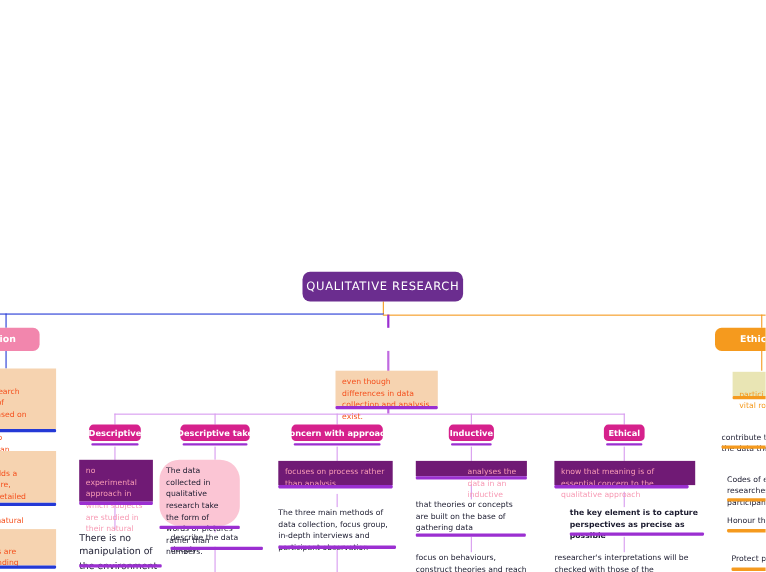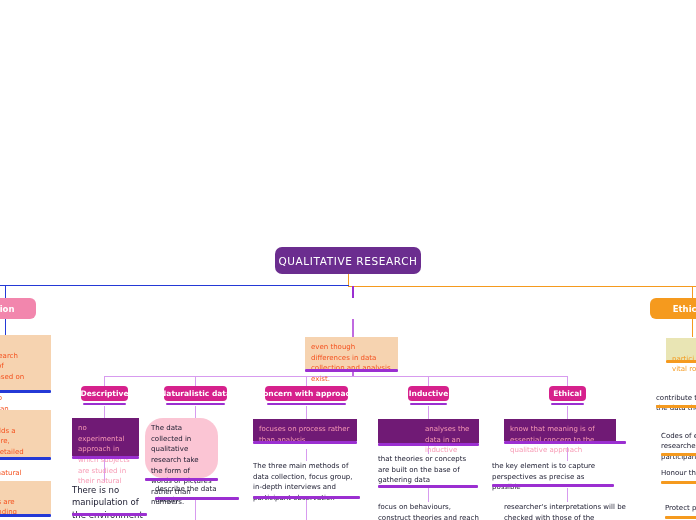--- a/index.html
+++ b/index.html
@@ -231,21 +231,21 @@
 
   <div class="note note-peach" style="left:305px; top:337px; width:93px; height:32px;">
     <span>even though differences in data collection and analysis exist.</span>
     <i class="underline ul-purple" style="width:93px;"></i>
   </div>
 
   <div class="subpill" style="left:81px; width:47px;">
     <span>Descriptive</span>
   </div>
   <div class="subpill" style="left:164px; width:63px;">
-    <span>Naturalistic data</span>
+    <span>Descriptive take</span>
   </div>
   <div class="subpill" style="left:265px; width:83px;">
     <span>Concern with approach</span>
   </div>
   <div class="subpill" style="left:408px; width:41px;">
     <span>Inductive</span>
   </div>
   <div class="subpill" style="left:549px; width:37px;">
     <span>Ethical</span>
   </div>
@@ -270,37 +270,37 @@
 
   <div class="note note-pink" style="left:253px; top:419px; width:104px; height:22px;">
     <span>focuses on process rather than analysis</span>
     <i class="underline ul-purple" style="width:104px;"></i>
   </div>
   <div class="plain" style="left:253px; top:461px; width:107px; height:34px;">
     <span>The three main methods of data collection, focus group, in-depth interviews and participant observation</span>
     <i class="underline ul-purple" style="width:107px;"></i>
   </div>
 
-  <div class="note note-pink" style="left:378px; top:419px; width:101px; height:24px;padding-left:47px;">
+  <div class="note note-pink" style="left:378px; top:419px; width:101px; height:14px;padding-left:47px;">
     <span>analyses the data in an inductive</span>
     <i class="underline ul-purple" style="width:101px;"></i>
   </div>
   <div class="plain" style="left:378px; top:454px; width:100px; height:30px;">
     <span>that theories or concepts are built on the base of gathering data</span>
     <i class="underline ul-purple" style="width:100px;"></i>
   </div>
   <div class="plain" style="left:378px; top:502px; width:107px; height:22px;">
     <span>focus on behaviours, construct theories and reach conclusions.</span>
   </div>
 
-  <div class="note note-pink" style="left:504px; top:419px; width:112px; height:22px;">
+  <div class="note note-pink" style="left:504px; top:419px; width:128px; height:22px;">
     <span>know that meaning is of essential concern to the qualitative approach</span>
     <i class="underline ul-purple" style="width:122px;"></i>
   </div>
-  <div class="plain" style="left:492px; top:461px; width:122px; height:22px;">
+  <div class="plain" style="left:518px; top:461px; width:122px; height:22px;font-weight:bold;">
     <span>the key element is to capture perspectives as precise as possible</span>
     <i class="underline ul-purple" style="width:122px;"></i>
   </div>
   <div class="plain" style="left:504px; top:502px; width:128px; height:22px;">
     <span>researcher's interpretations will be checked with those of the participants</span>
   </div>
 
   <div class="note note-khaki" style="left:666px; top:338px; width:62px; height:22px; white-space:pre-line;">
     <span>partici
 vital ro</span>

